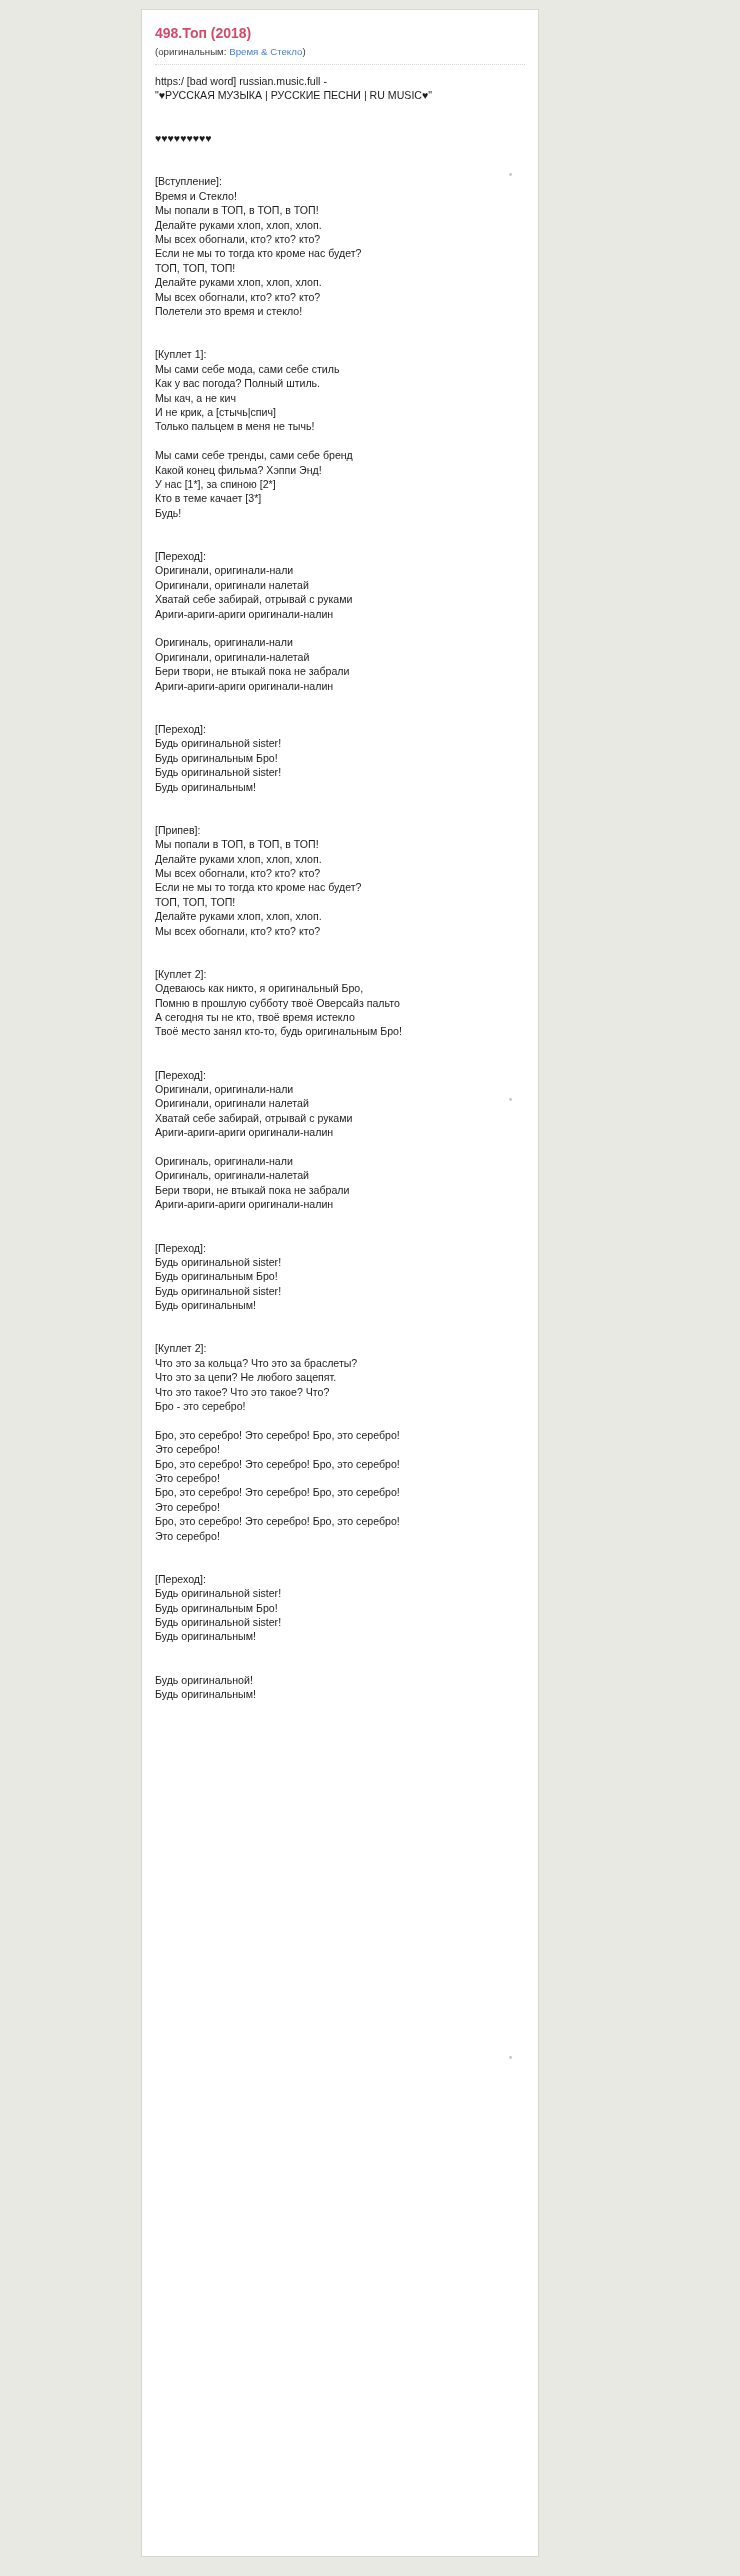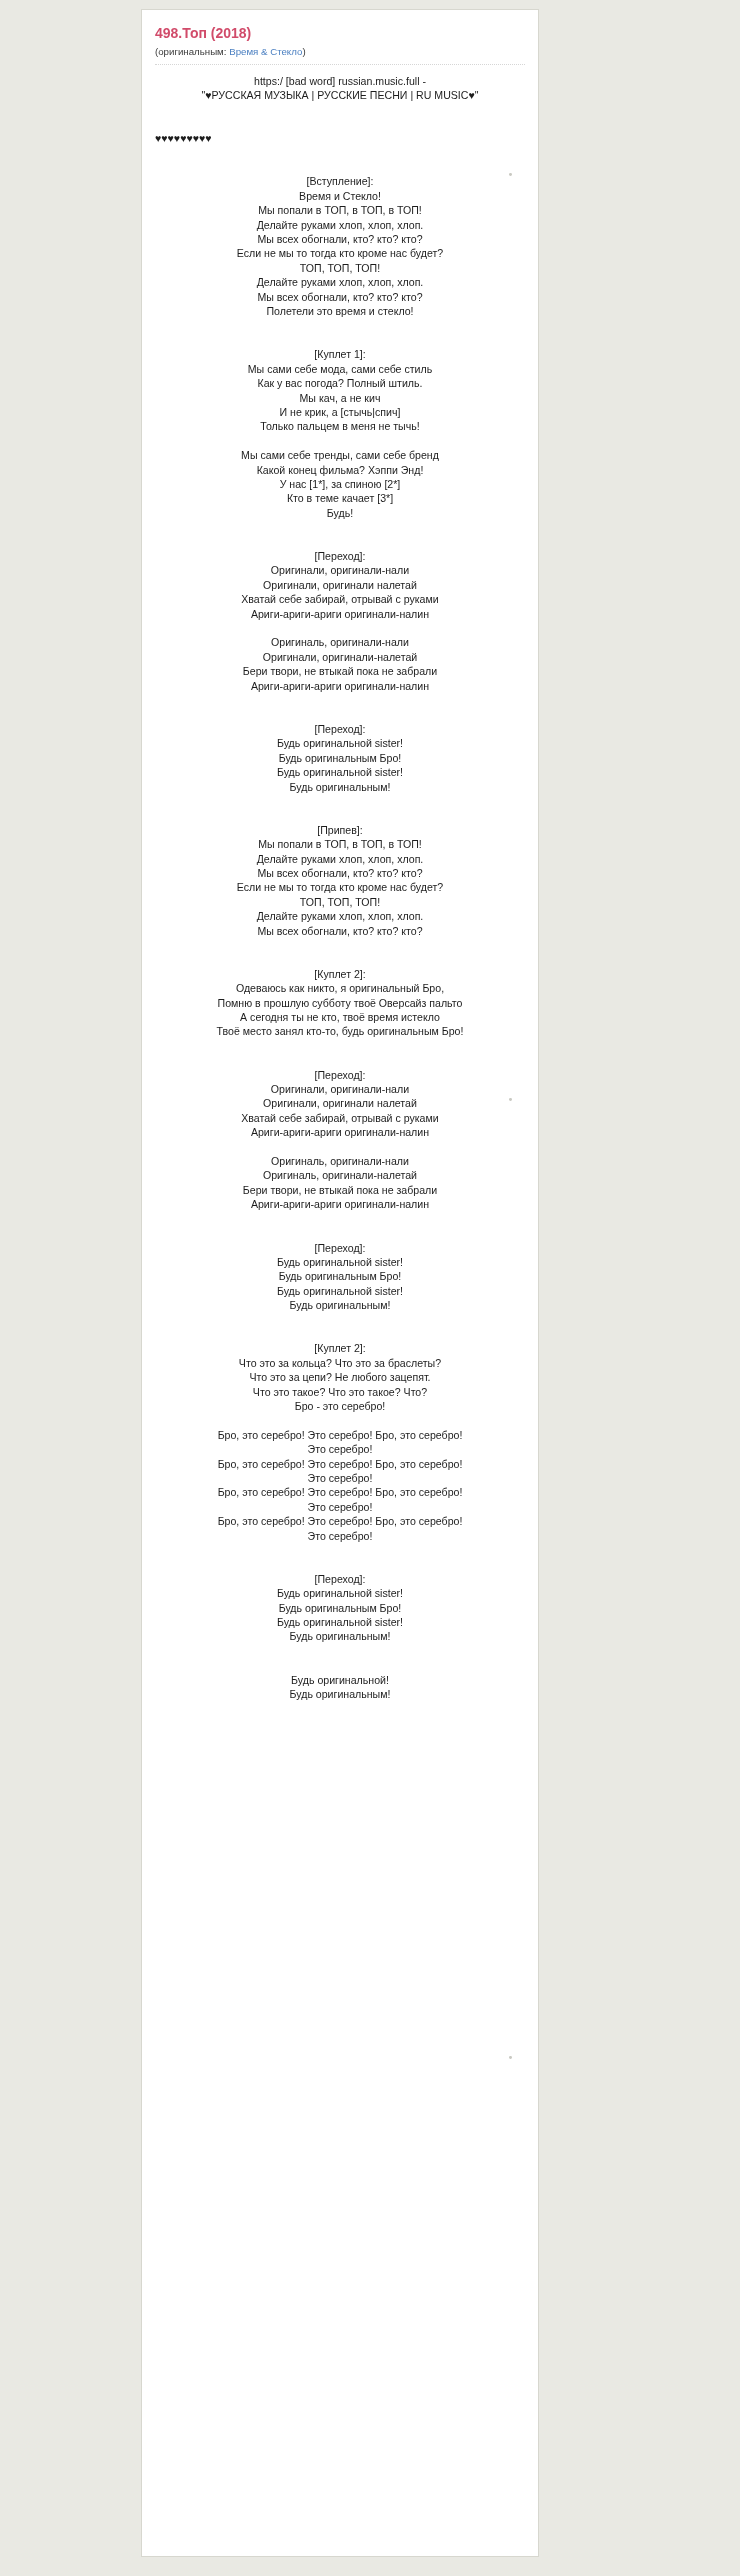--- a/index.html
+++ b/index.html
@@ -53,21 +53,20 @@
     font-size: 0;
     line-height: 0;
   }
   .lyrics {
     font-size: 10.6px;
     line-height: 14.4px;
     color: #1d1d1d;
     white-space: pre-wrap;
     word-wrap: break-word;
     font-family: "Liberation Sans", sans-serif;
-    text-align: center;
   }
   .hearts {
     font-size: 10.6px;
     line-height: 14.4px;
     color: #1d1d1d;
   }
   
   .edge-dot {
     position: absolute;
     width: 2.8px;

